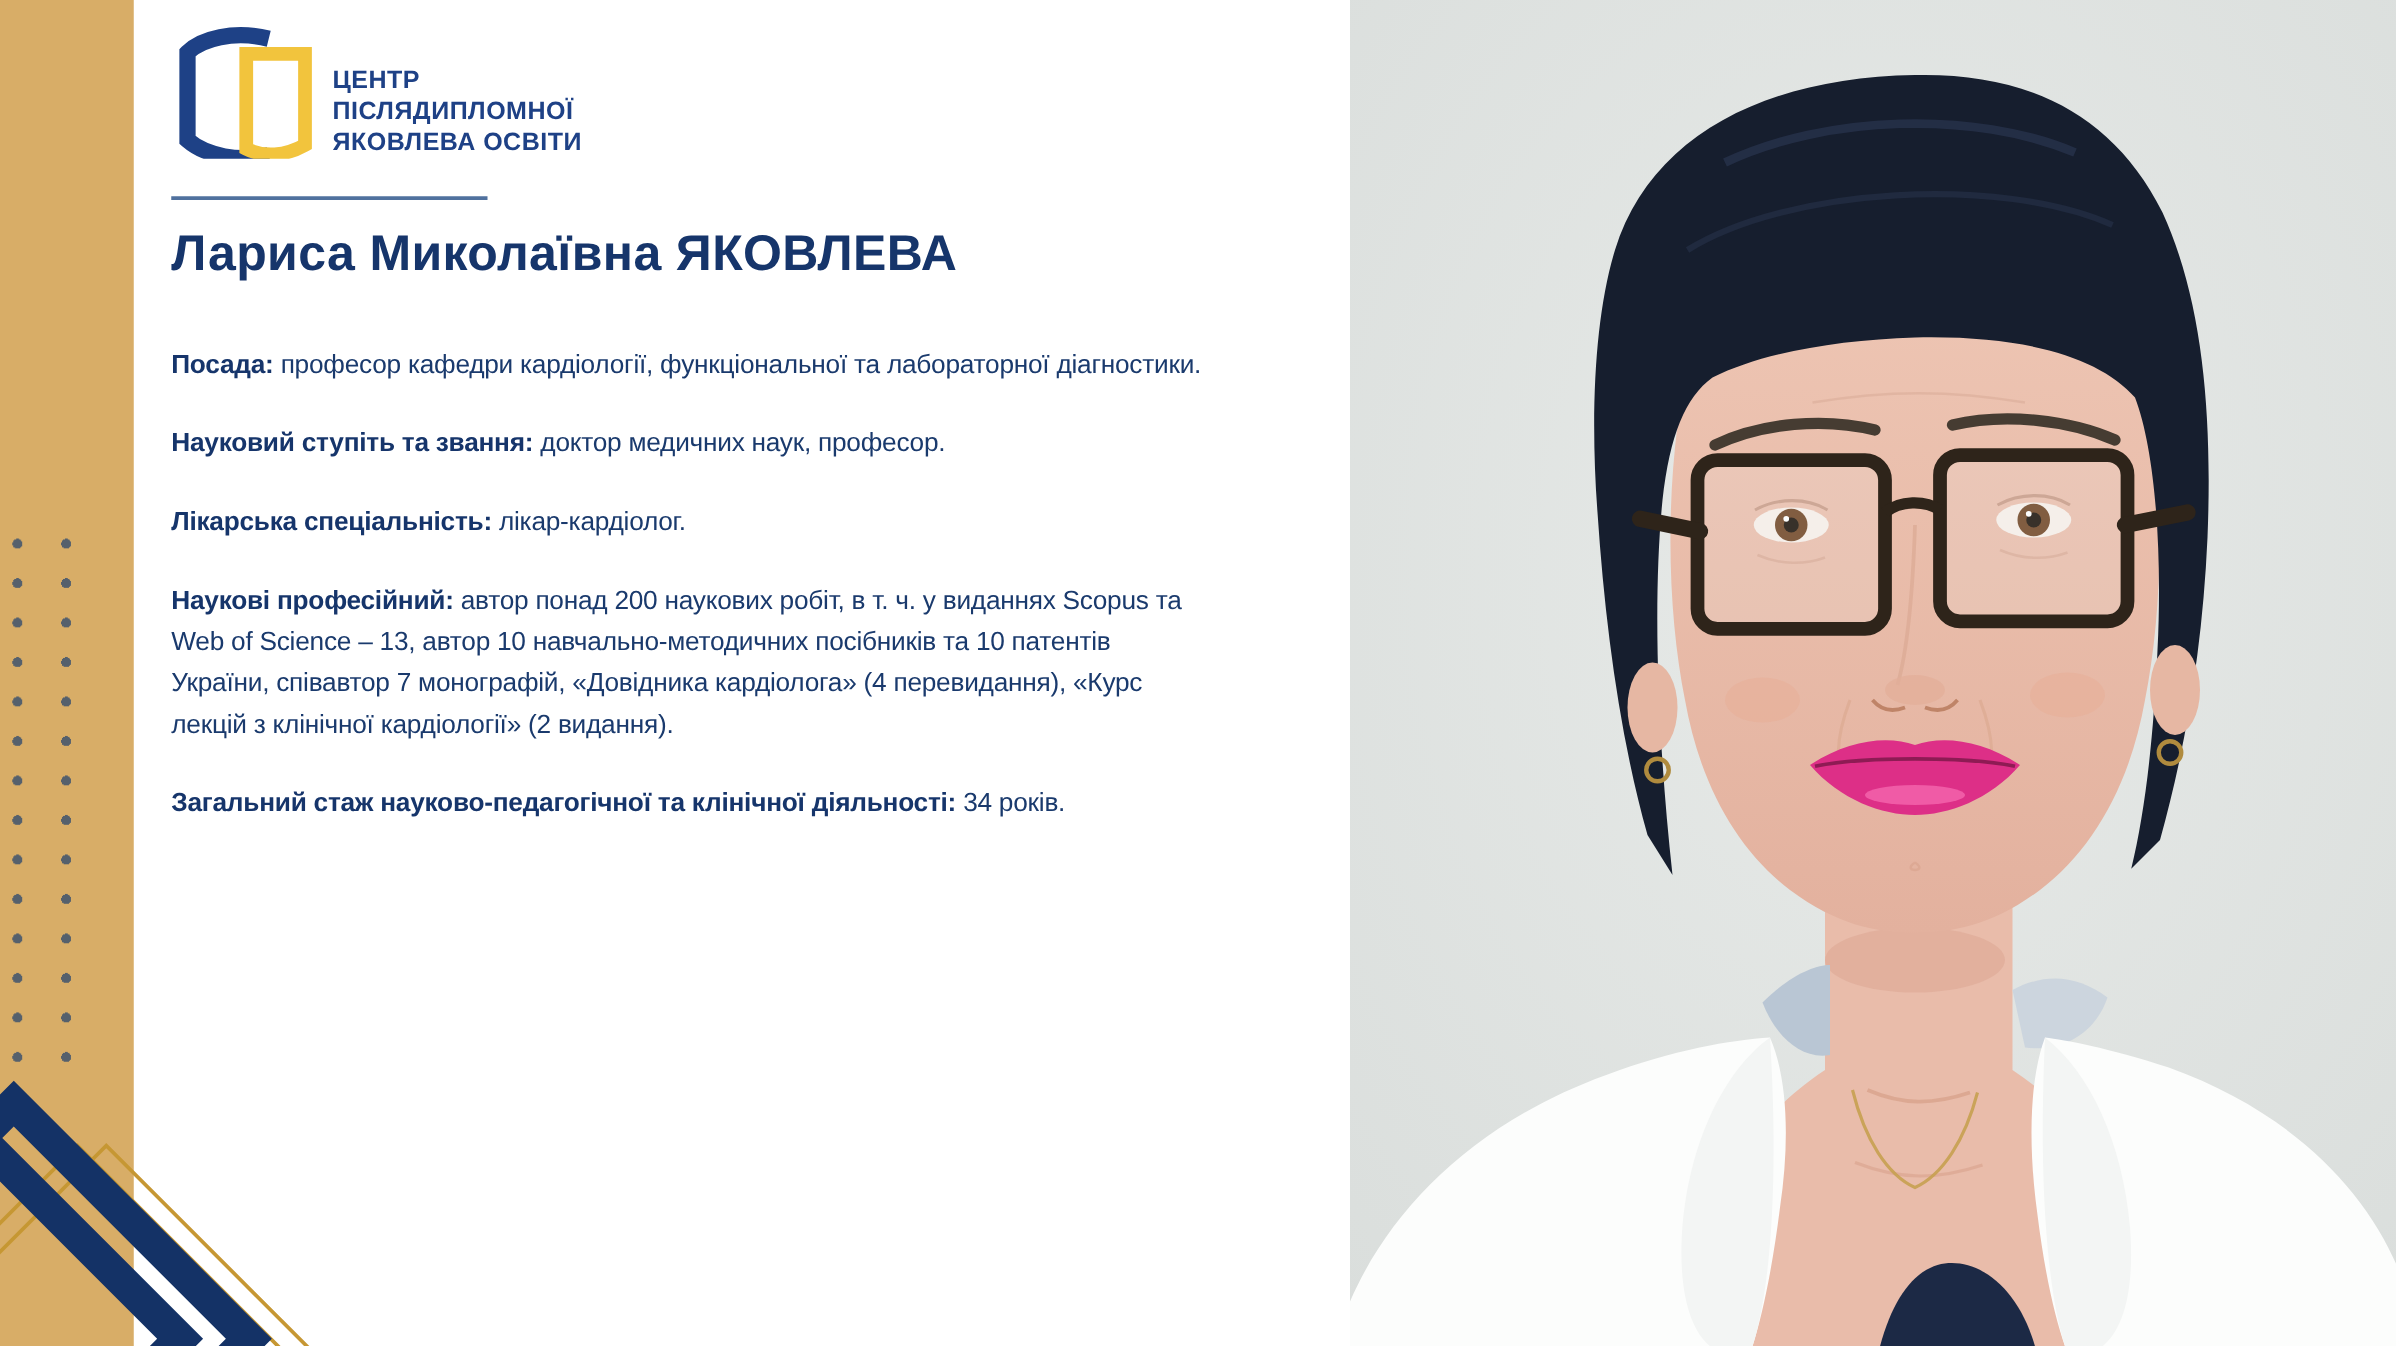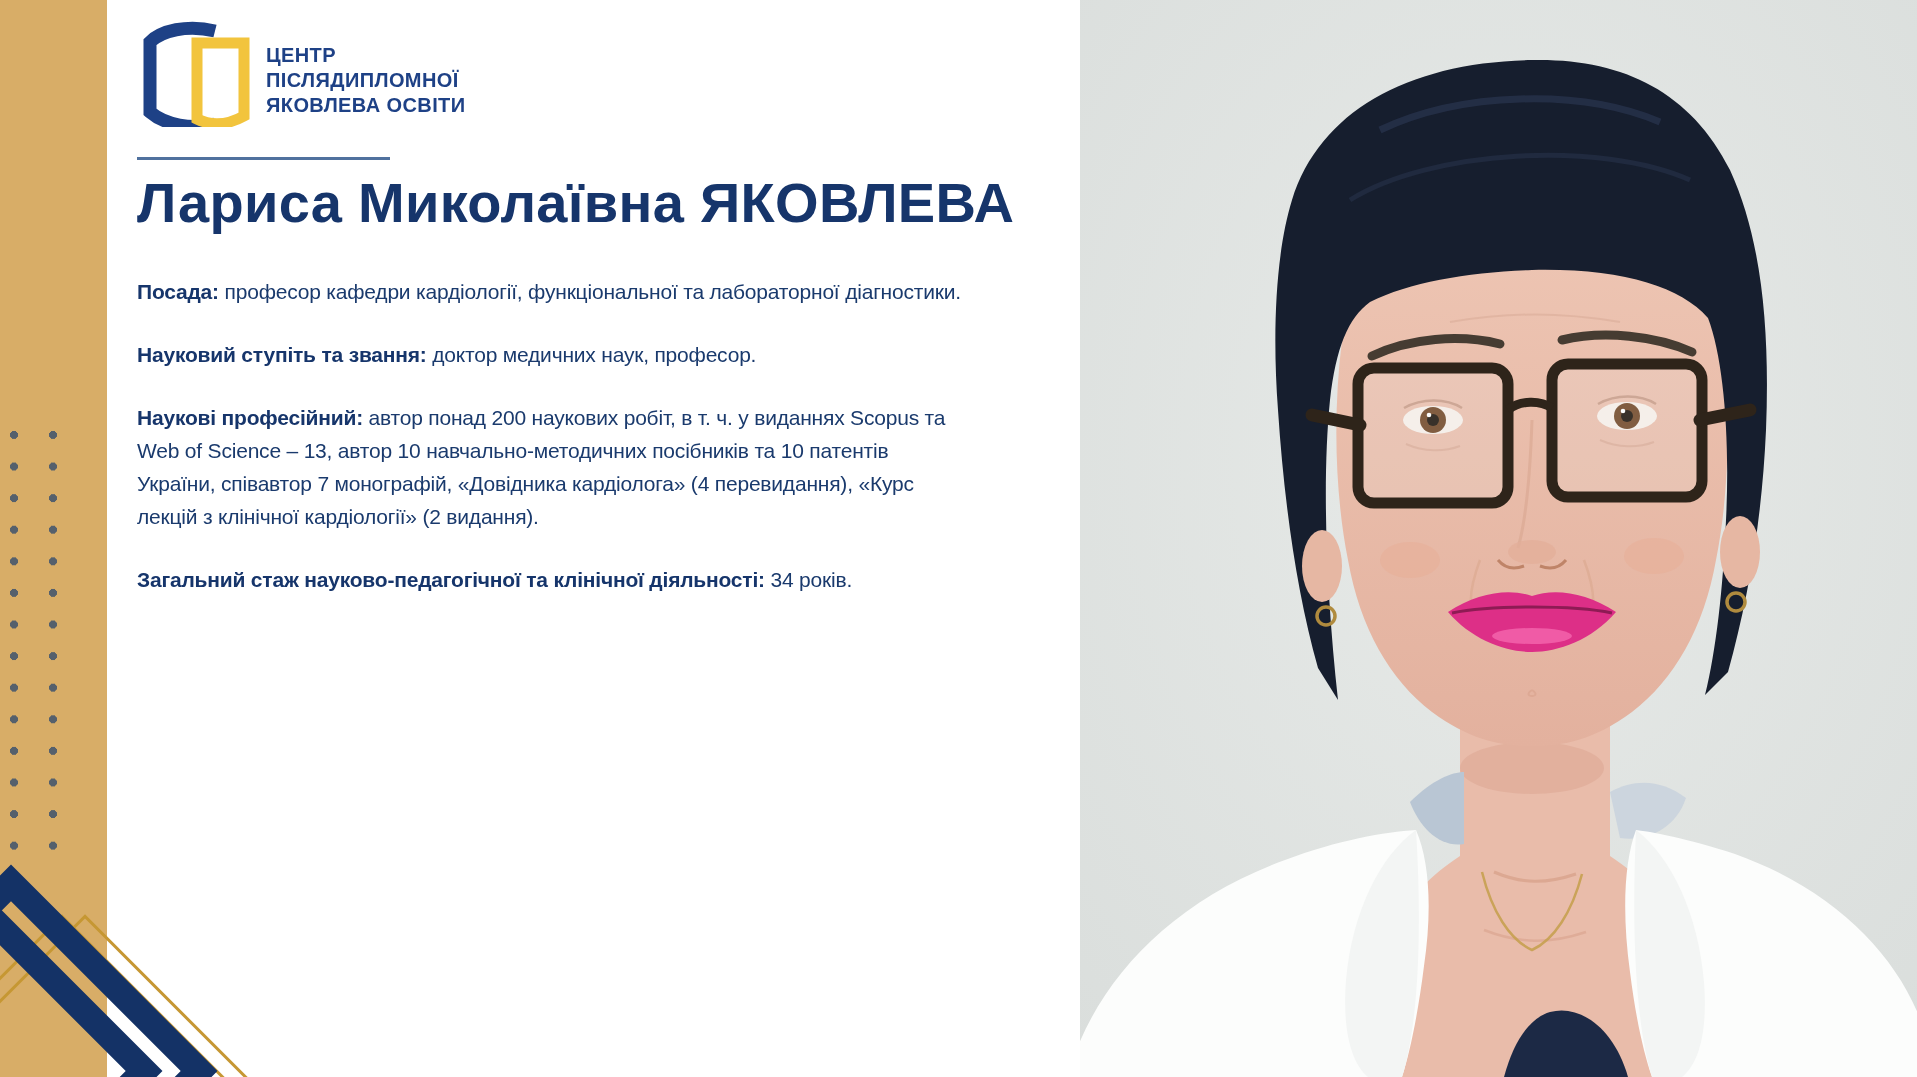--- a/index.html
+++ b/index.html
@@ -17,30 +17,30 @@
   }
   
   .deco{position:absolute;inset:0;overflow:hidden;pointer-events:none;}
   .diamond{position:absolute;transform:rotate(45deg);}
   .d-navy1{left:-190px;top:925px;width:240px;height:240px;border:26px solid #143266;}
   .d-navy2{left:-135px;top:925px;width:240px;height:240px;border:26px solid #143266;}
   .d-gold1{left:-111px;top:986px;width:340px;height:340px;border:3px solid #c69733;}
   .d-gold2{left:-88px;top:986px;width:340px;height:340px;border:3px solid #c69733;}
   
   .content{position:absolute;left:137px;top:17px;width:845px;}
-  .logo{display:flex;align-items:center;}
+  .logo{display:flex;align-items:flex-end;}
   .logo svg{flex:0 0 auto;}
   .logo-text{
     margin-left:14px;padding-top:16px;color:#1e4186;font-weight:700;
     font-size:20px;line-height:25px;letter-spacing:.4px;
   }
   .rule{position:absolute;left:0;top:140px;width:253px;height:3px;background:#50719e;}
   .person-name{
     position:absolute;left:0;top:162px;margin:0;color:#16356b;
-    font-size:56px;line-height:48px;font-weight:700;letter-spacing:.3px;white-space:nowrap;
+    font-size:40px;line-height:48px;font-weight:700;letter-spacing:.3px;white-space:nowrap;
   }
   .fields{position:absolute;left:0;top:238px;width:830px;margin-top:20px;}
   .field{
     margin:0 0 30px 0;color:#1a3a6d;font-size:21px;line-height:33px;letter-spacing:-.2px;
   }
   .field b{font-weight:700;color:#16356b;}
   
   .photo{position:absolute;left:1080px;top:0;width:837px;height:1077px;}
 </style>
 </head>
@@ -72,20 +72,21 @@
       </div>
     </div>
 
     <div class="rule"></div>
 
     <h1 class="person-name">Лариса Миколаївна ЯКОВЛЕВА</h1>
 
     <div class="fields">
         <p class="field"><b>Посада: </b><span>професор кафедри кардіології, функціональної та лабораторної діагностики.</span></p>
         <p class="field"><b>Науковий ступіть та звання: </b><span>доктор медичних наук, професор.</span></p>
+        <p class="field"><b>Лікарська спеціальність: </b><span>лікар-кардіолог.</span></p>
         <p class="field"><b>Наукові професійний: </b><span>автор понад 200 наукових робіт, в т. ч. у виданнях Scopus та Web of Science – 13, автор 10 навчально-методичних посібників та 10 патентів України, співавтор 7 монографій, «Довідника кардіолога» (4 перевидання), «Курс лекцій з клінічної кардіології» (2 видання).</span></p>
         <p class="field"><b>Загальний стаж науково-педагогічної та клінічної діяльності: </b><span>34 років.</span></p>
       </div>
 
   </div>
 
   <div class="photo">
     <svg width="837" height="1077" viewBox="0 0 837 1077" role="img" aria-label="Портрет: жінка-лікар у білому халаті та окулярах">
       <defs>
         <radialGradient id="bgG" cx="50%" cy="42%" r="75%">

